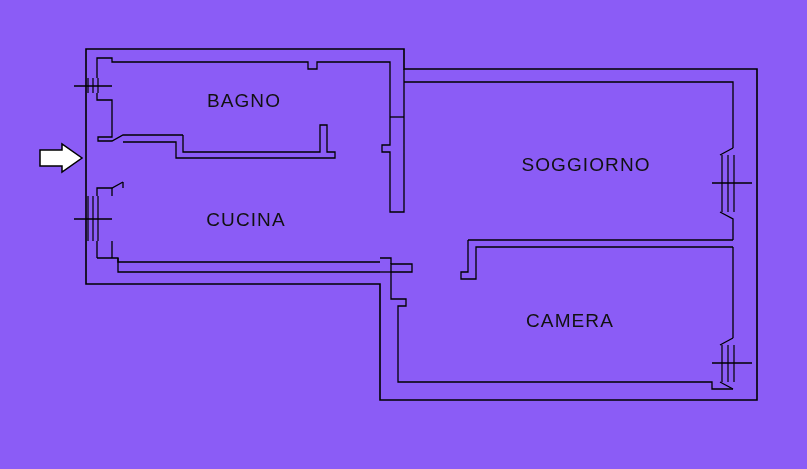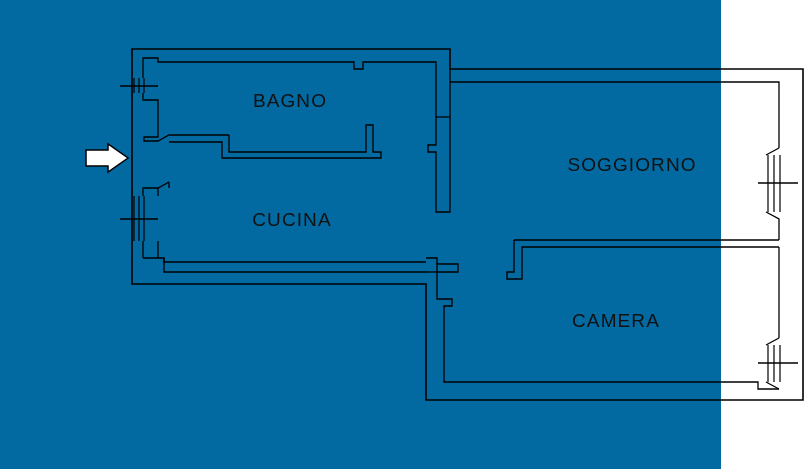--- a/index.html
+++ b/index.html
@@ -9,24 +9,23 @@
     background: #ffffff;
   }
   body {
     width: 807px;
     height: 469px;
     overflow: hidden;
     font-family: "Liberation Sans", sans-serif;
   }
   #floorplan-root {
     position: relative;
-    width: 675px;
+    width: 807px;
     height: 469px;
-    background: #0369a1;
-    padding-left: 46px;
+    background: #8b5cf6;
   }
   svg#plan-svg {
     display: block;
     width: 807px;
     height: 469px;
   }
   .wall {
     fill: none;
     stroke: #000000;
     stroke-width: 1.6;

